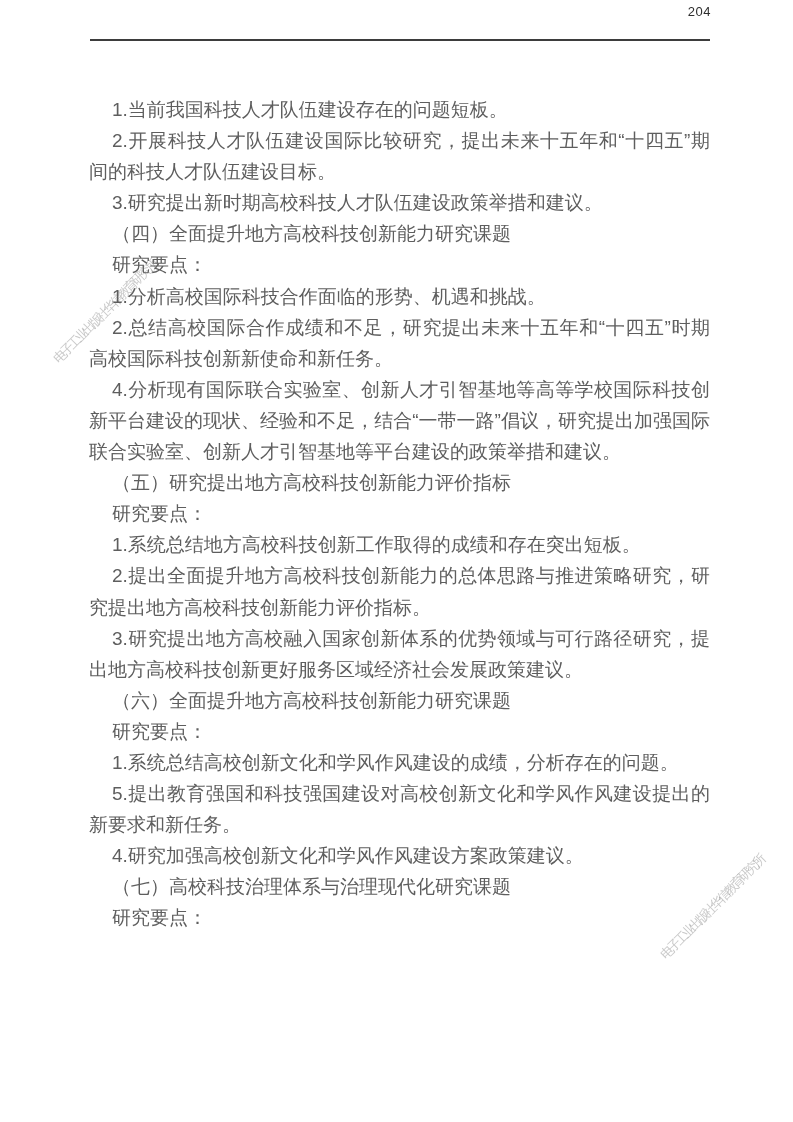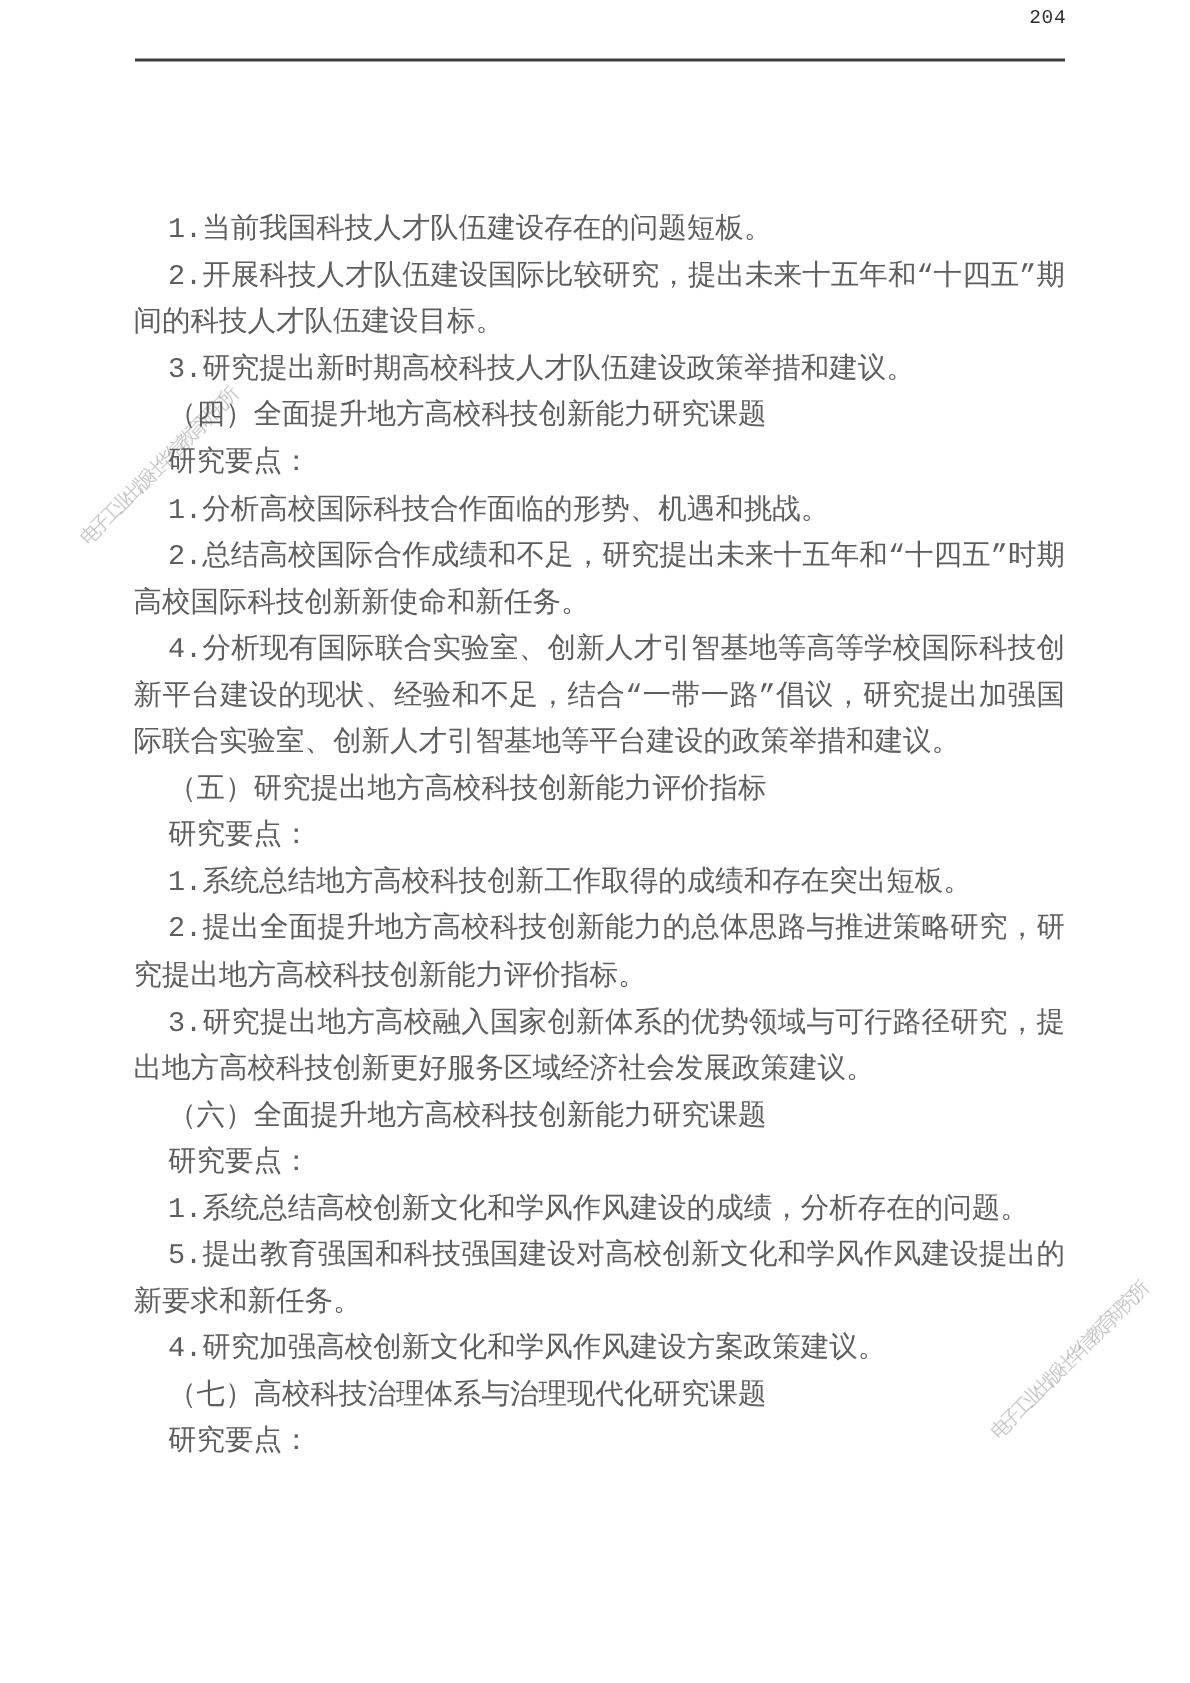--- a/index.html
+++ b/index.html
@@ -6,21 +6,21 @@
     margin: 0;
     padding: 0;
     background: #ffffff;
   }
   .page {
     position: relative;
     width: 793px;
     height: 1122px;
     background: #ffffff;
     overflow: hidden;
-    font-family: Liberation Mono, monospace;
+    font-family: Liberation Sans, sans-serif;
   }
   .page-number {
     position: absolute;
     top: 4px;
     left: 89px;
     width: 622px;
     text-align: right;
     font-size: 13px;
     letter-spacing: 0.5px;
     color: #2e2e2e;
@@ -39,21 +39,20 @@
     position: absolute;
     top: 94px;
     left: 89px;
     width: 621px;
     font-size: 19px;
     line-height: 31.1px;
     color: #5e5e5e;
     text-align: justify;
     text-justify: inter-ideograph;
     z-index: 1;
-    margin-top: 44px;
   }
   .content p {
     margin: 0;
     padding: 0;
     text-indent: 23px;
   }
   .watermark {
     position: absolute;
     white-space: nowrap;
     font-size: 13px;

